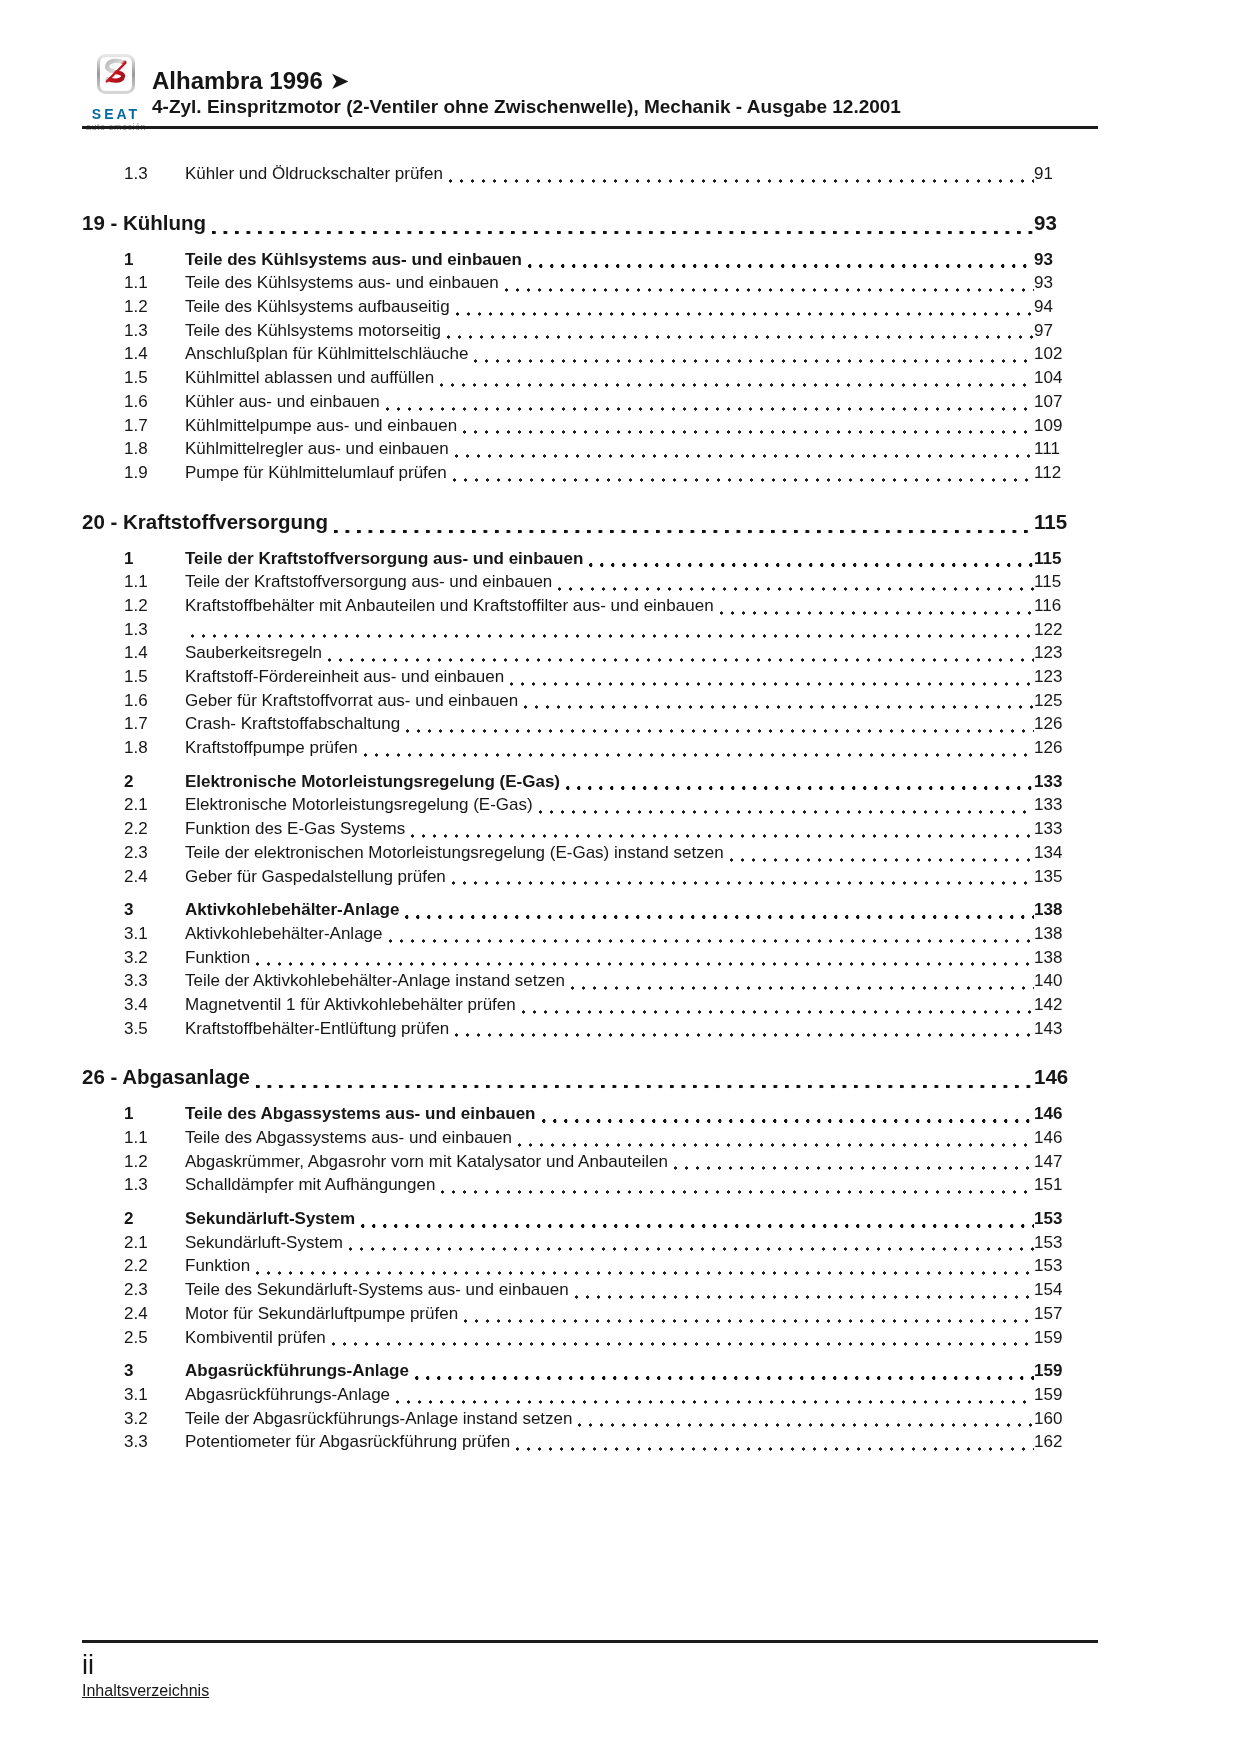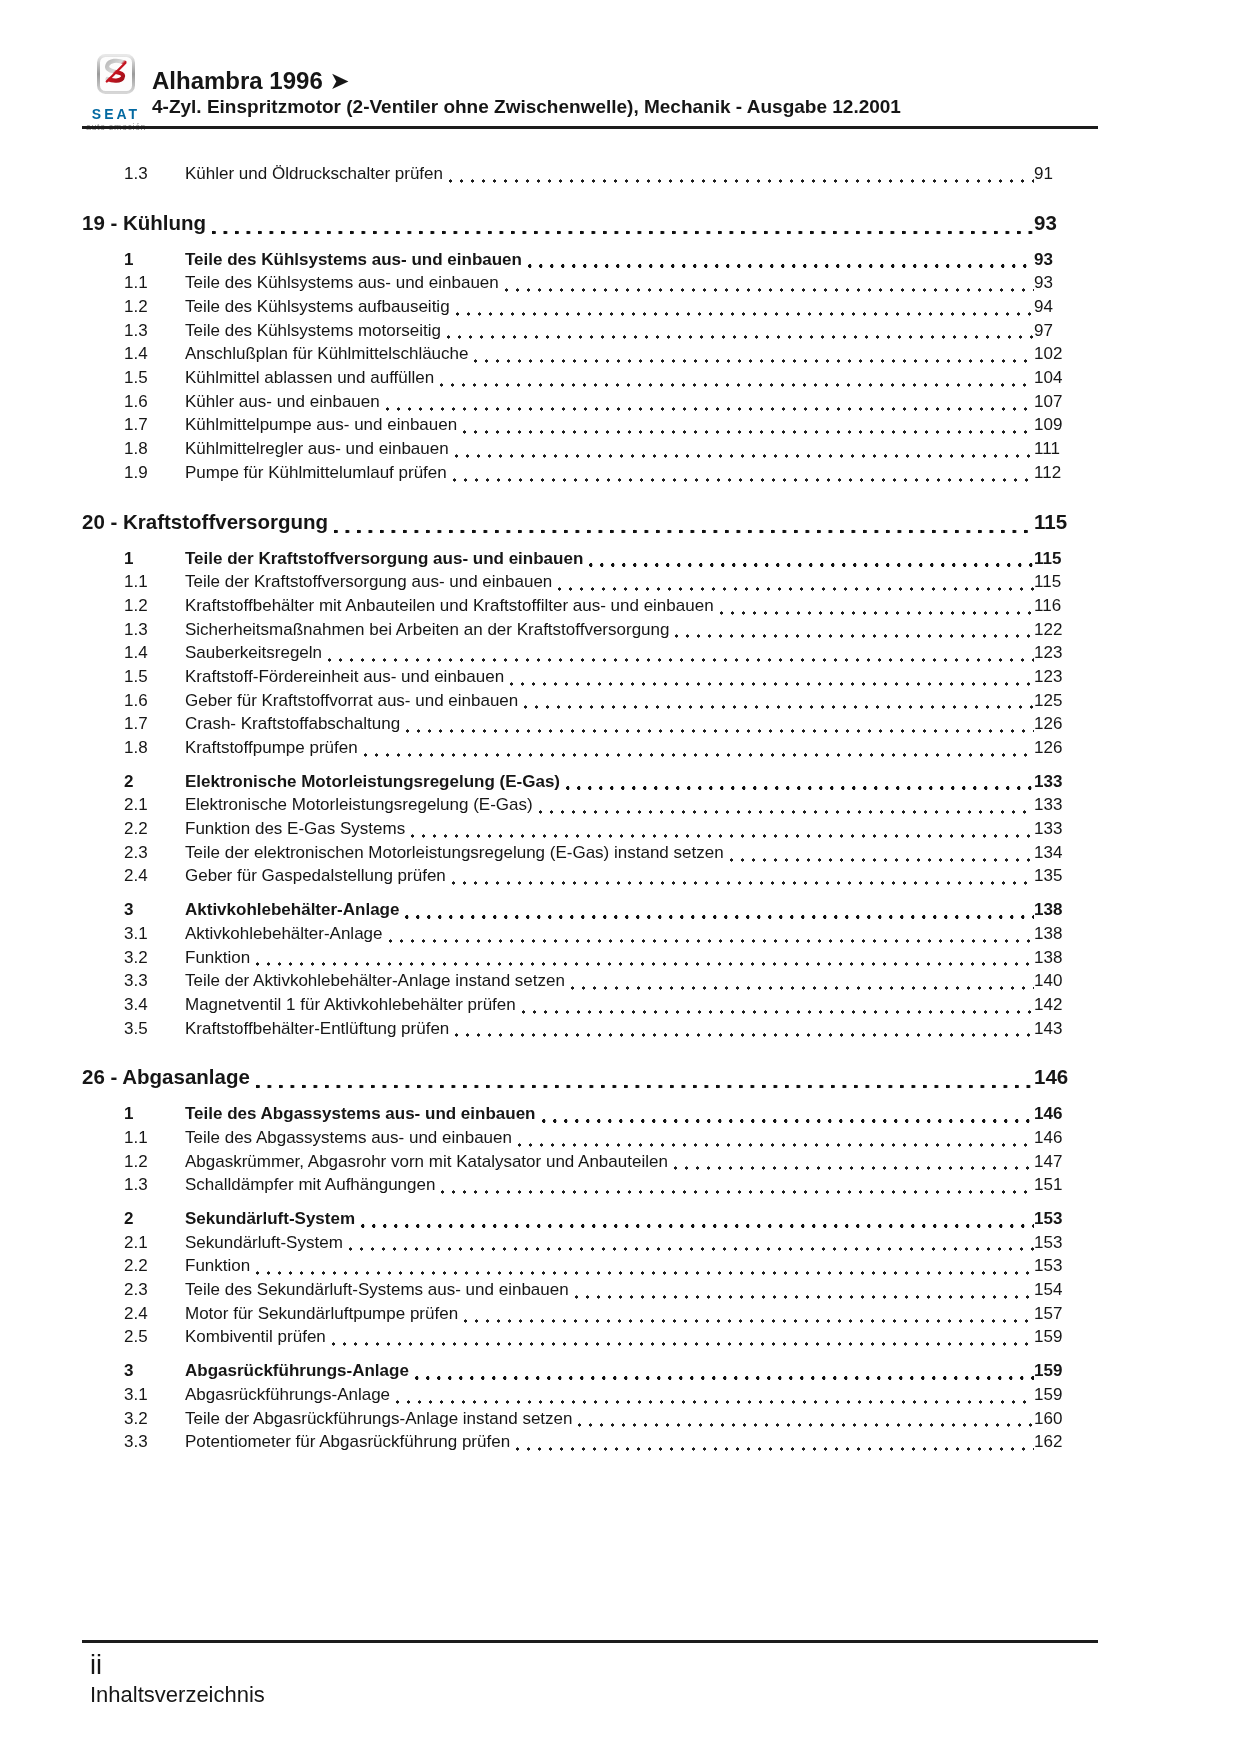--- a/index.html
+++ b/index.html
@@ -19,21 +19,21 @@
   .brand-name{display:block;margin-top:12px;font-size:14px;font-weight:bold;color:#0369a1;letter-spacing:3px;}
   .brand-tagline{display:block;margin-top:0;font-size:9px;color:#8a8a8a;letter-spacing:0.5px;}
 
   .header-text{position:absolute;left:152px;top:68px;width:950px;}
   .header-line1{font-size:24px;font-weight:bold;line-height:26px;}
   .header-line2{font-size:19px;font-weight:bold;line-height:26px;}
   .header-rule{position:absolute;left:82px;top:126px;width:1016px;height:3px;background:#1c1c1c;}
 
   
   .toc{position:absolute;left:82px;top:162px;width:1000px;}
-  .row{display:flex;align-items:flex-end;height:23.7px;font-size:17px;line-height:23.7px;white-space:nowrap;}
+  .row{display:flex;align-items:flex-start;height:23.7px;font-size:17px;line-height:23.7px;white-space:nowrap;}
   .row .num{flex:0 0 61px;padding-left:42px;box-sizing:content-box;}
   .row .num{flex-basis:61px;}
   .row .title{flex:0 0 auto;}
   .leader{
     flex:1 1 auto;align-self:flex-end;height:16px;margin:0 0 0 6px;
     background-image:radial-gradient(circle at 1.6px 11px,#1c1c1c 1.45px,transparent 1.7px);
     background-size:11px 16px;background-repeat:repeat-x;
   }
   .pg{flex:0 0 48px;text-align:left;}
   .row.bold{font-weight:bold;}
@@ -42,21 +42,21 @@
 
   .toc-section{margin-top:4px;}
   .row.heading{height:30px;line-height:30px;font-size:20.5px;font-weight:bold;margin-top:22px;margin-bottom:6px;}
   .row.heading .leader{height:19px;background-image:radial-gradient(circle at 1.8px 13.5px,#111 1.8px,transparent 2.05px);background-size:11.5px 19px;}
   .row.heading .pg{flex-basis:48px;}
 
   
   .footer-rule{position:absolute;left:82px;top:1640px;width:1016px;height:3px;background:#1c1c1c;}
   .footer{position:absolute;left:82px;top:1648px;display:flex;align-items:baseline;flex-direction:column;}
   .footer-page{font-size:27px;line-height:34px;color:#161616;}
-  .footer-label{font-size:22px;margin-left:8px;color:#161616;}
+  .footer-label{font-size:16px;margin-left:0;color:#161616;text-decoration:underline;}
 </style>
 </head>
 <body>
 
 <div class="page">
 
   <div class="brand">
     <svg class="brand-icon" width="38" height="40" viewBox="0 0 38 40" aria-hidden="true">
       <defs>
         <linearGradient id="gframe" x1="0" y1="0" x2="0" y2="1">
@@ -184,21 +184,20 @@
     <span class="pg">115</span>
   </div>
             <div class="row">
     <span class="num">1.2</span>
     <span class="title">Kraftstoffbehälter mit Anbauteilen und Kraftstoffilter aus- und einbauen</span>
     <span class="leader"></span>
     <span class="pg">116</span>
   </div>
             <div class="row">
     <span class="num">1.3</span>
-    <span class="title">Sicherheitsmaßnahmen bei Arbeiten an der Kraftstoffversorgung</span>
     <span class="leader"></span>
     <span class="pg">122</span>
   </div>
             <div class="row">
     <span class="num">1.4</span>
     <span class="title">Sauberkeitsregeln</span>
     <span class="leader"></span>
     <span class="pg">123</span>
   </div>
             <div class="row">

